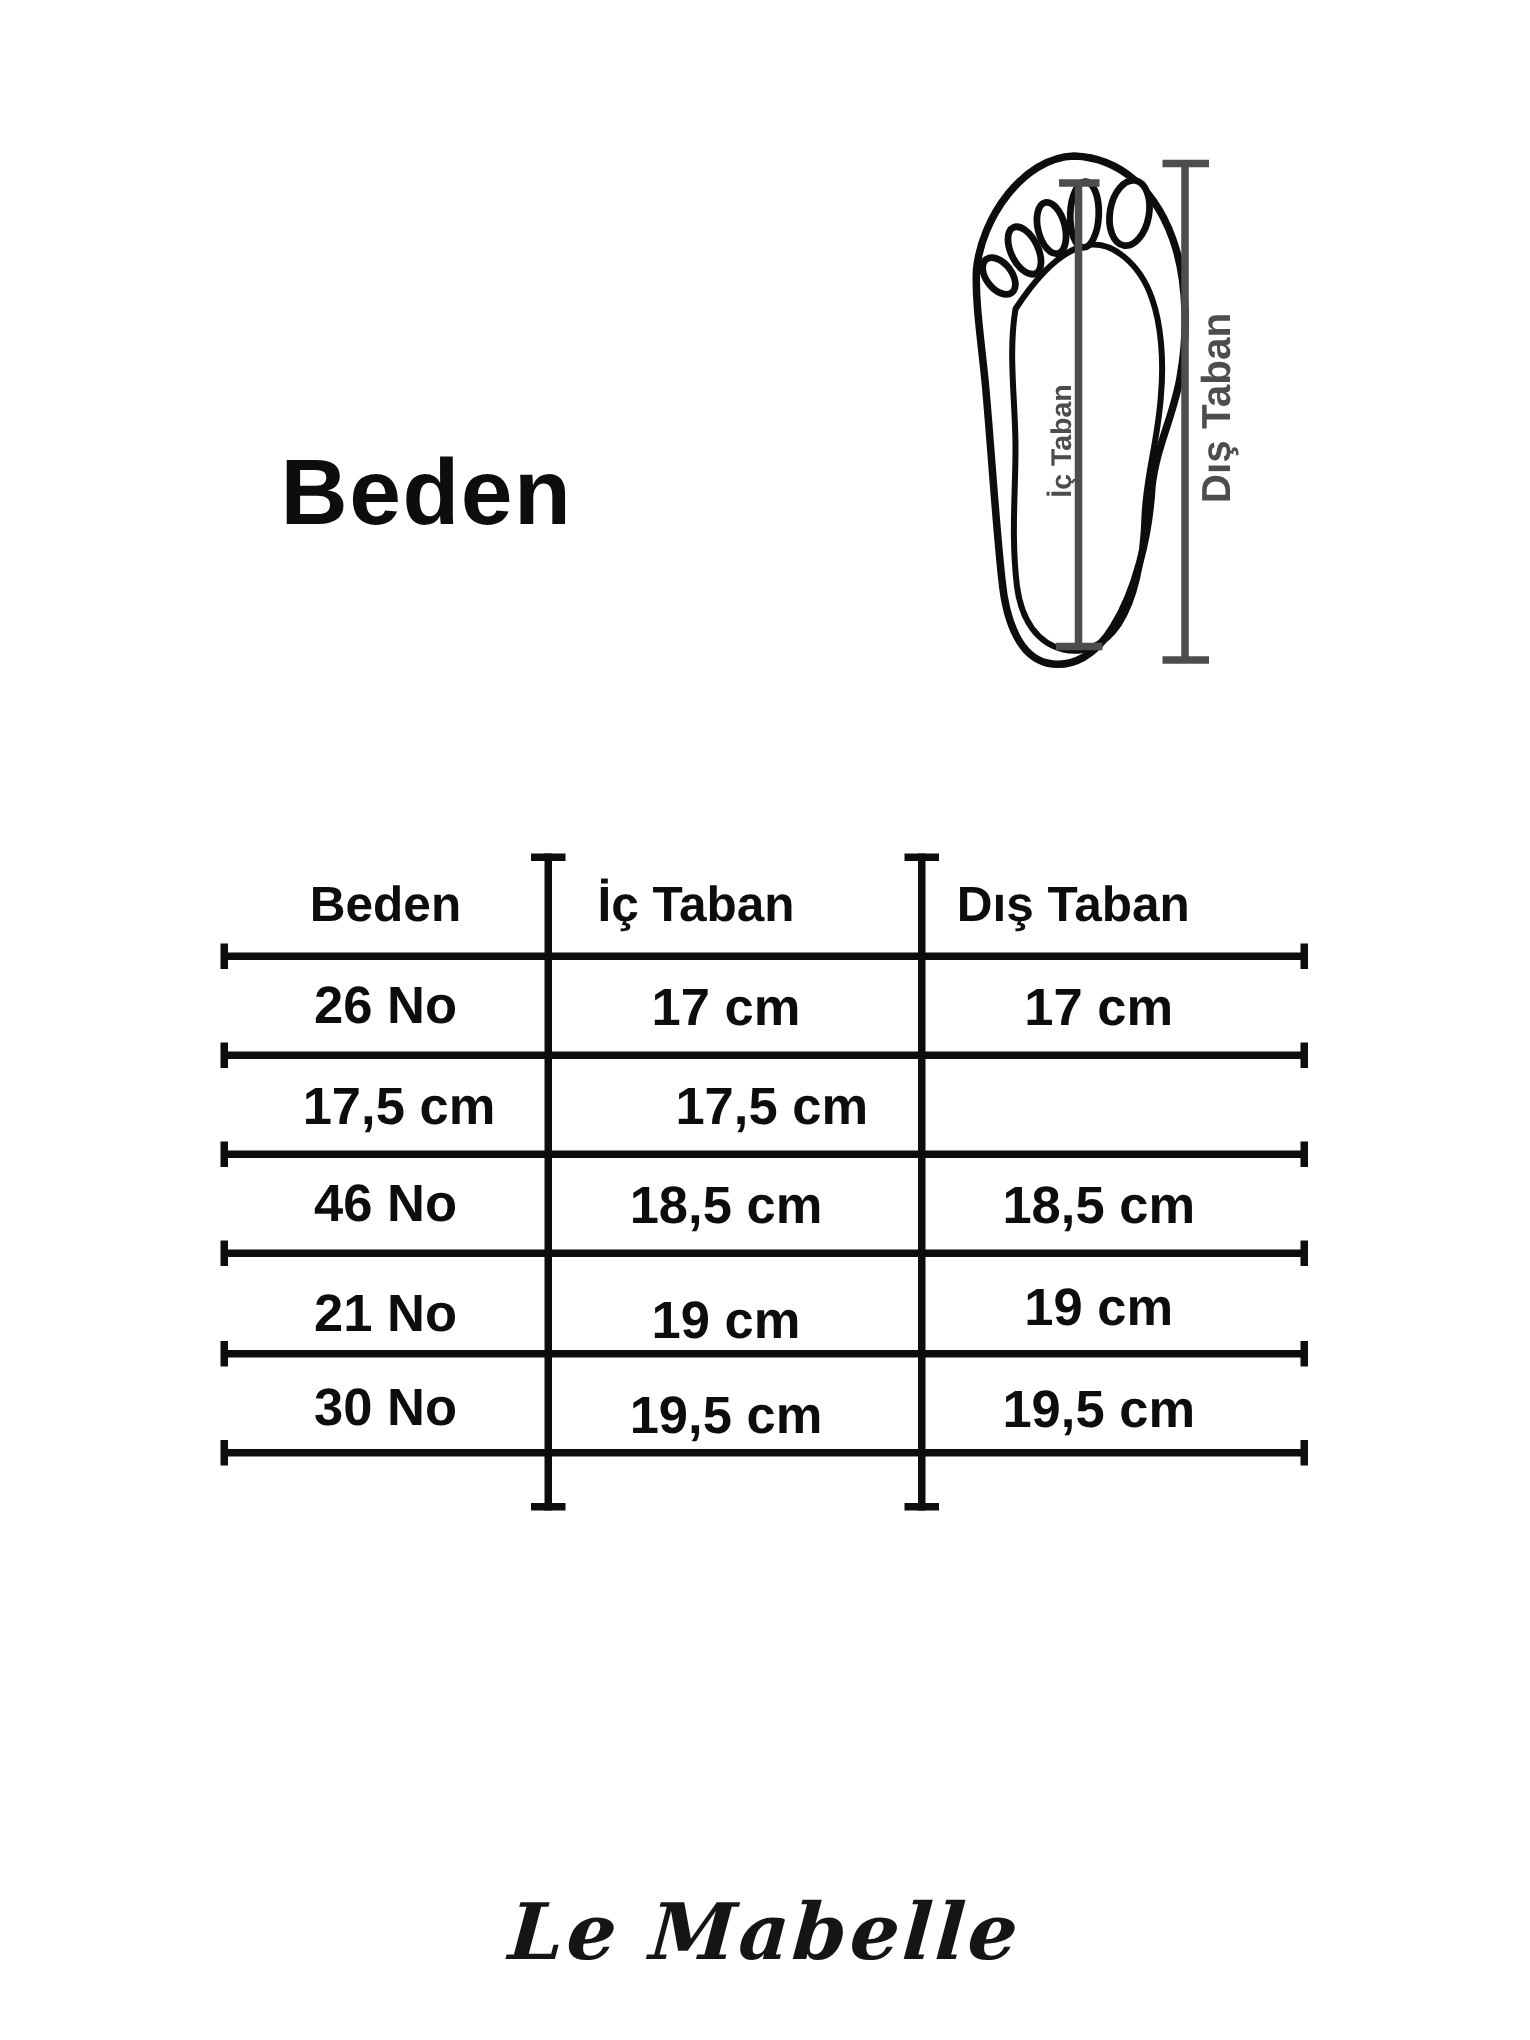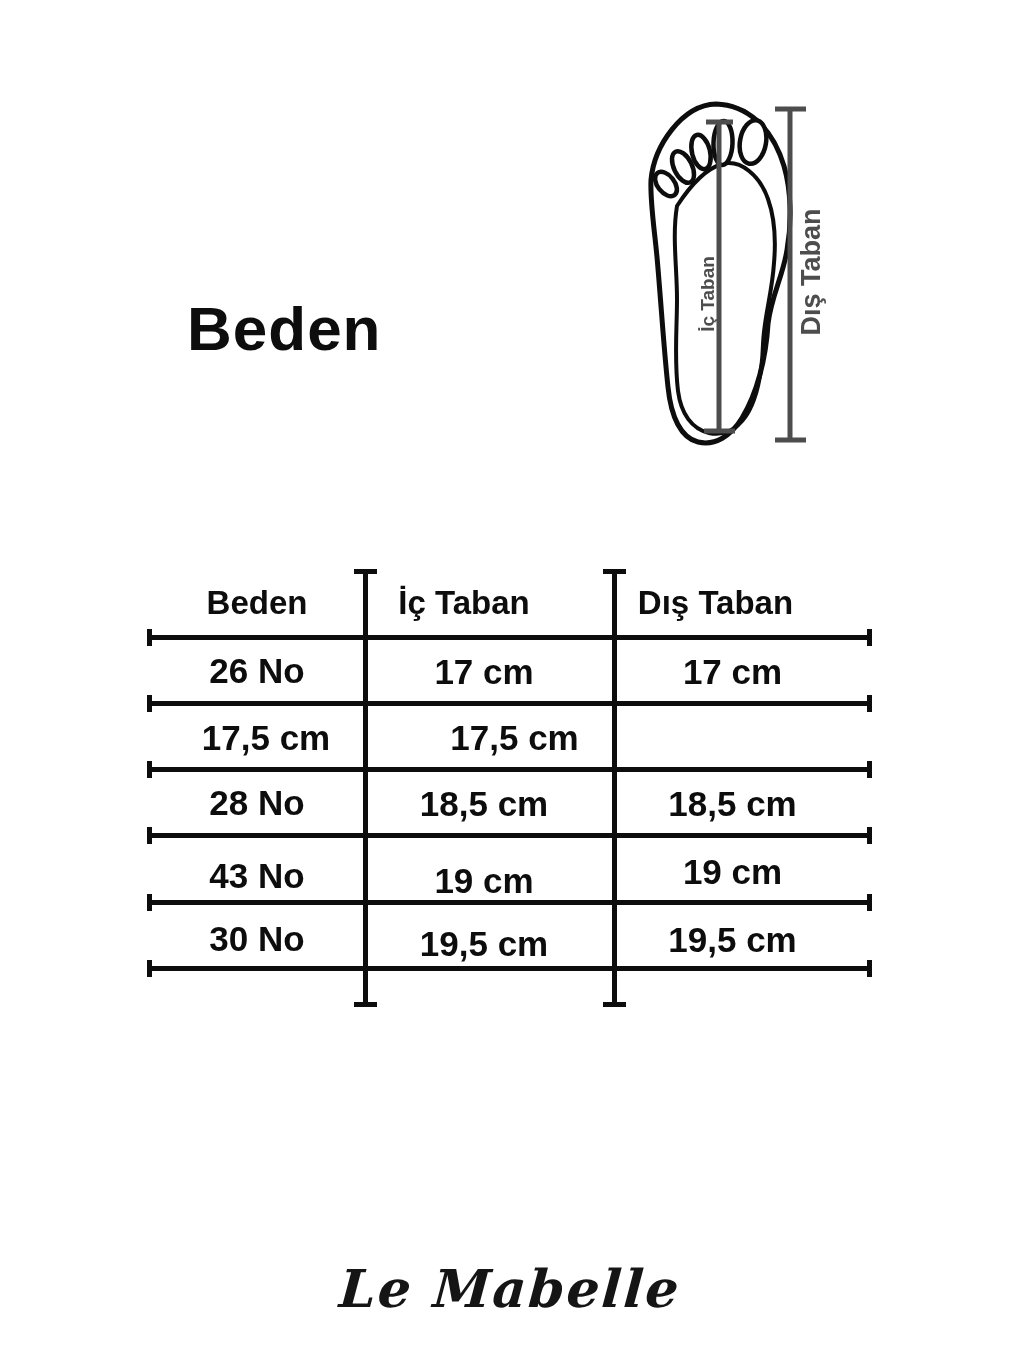--- a/index.html
+++ b/index.html
@@ -177,26 +177,26 @@
   <div class="trow data r1">
     <div class="cell c1">26 No</div>
     <div class="cell c2">17 cm</div>
     <div class="cell c3">17 cm</div>
   </div>
   <div class="trow data r2">
     <div class="cell c2">17,5 cm</div>
     <div class="cell c3">17,5 cm</div>
   </div>
   <div class="trow data r3">
-    <div class="cell c1">28 No</div>
+    <div class="cell c1">46 No</div>
     <div class="cell c2">18,5 cm</div>
     <div class="cell c3">18,5 cm</div>
   </div>
   <div class="trow data r4">
-    <div class="cell c1">43 No</div>
+    <div class="cell c1">21 No</div>
     <div class="cell c2">19 cm</div>
     <div class="cell c3">19 cm</div>
   </div>
   <div class="trow data r5">
     <div class="cell c1">30 No</div>
     <div class="cell c2">19,5 cm</div>
     <div class="cell c3">19,5 cm</div>
   </div>
 
   <div class="brand">Le Mabelle</div>

